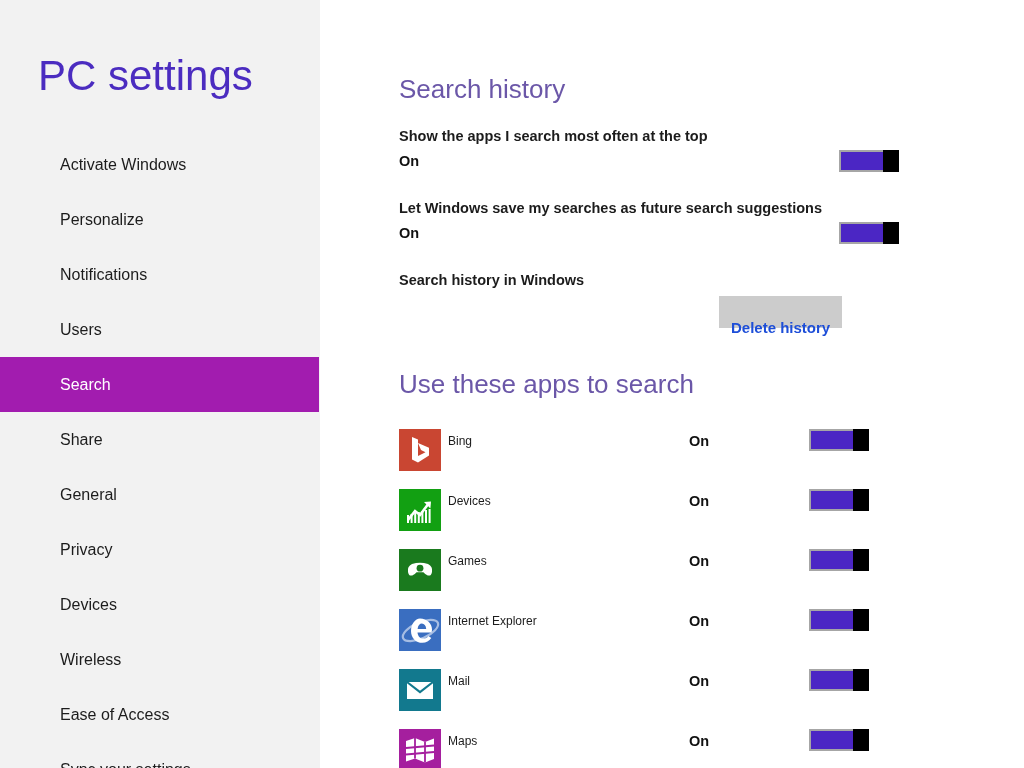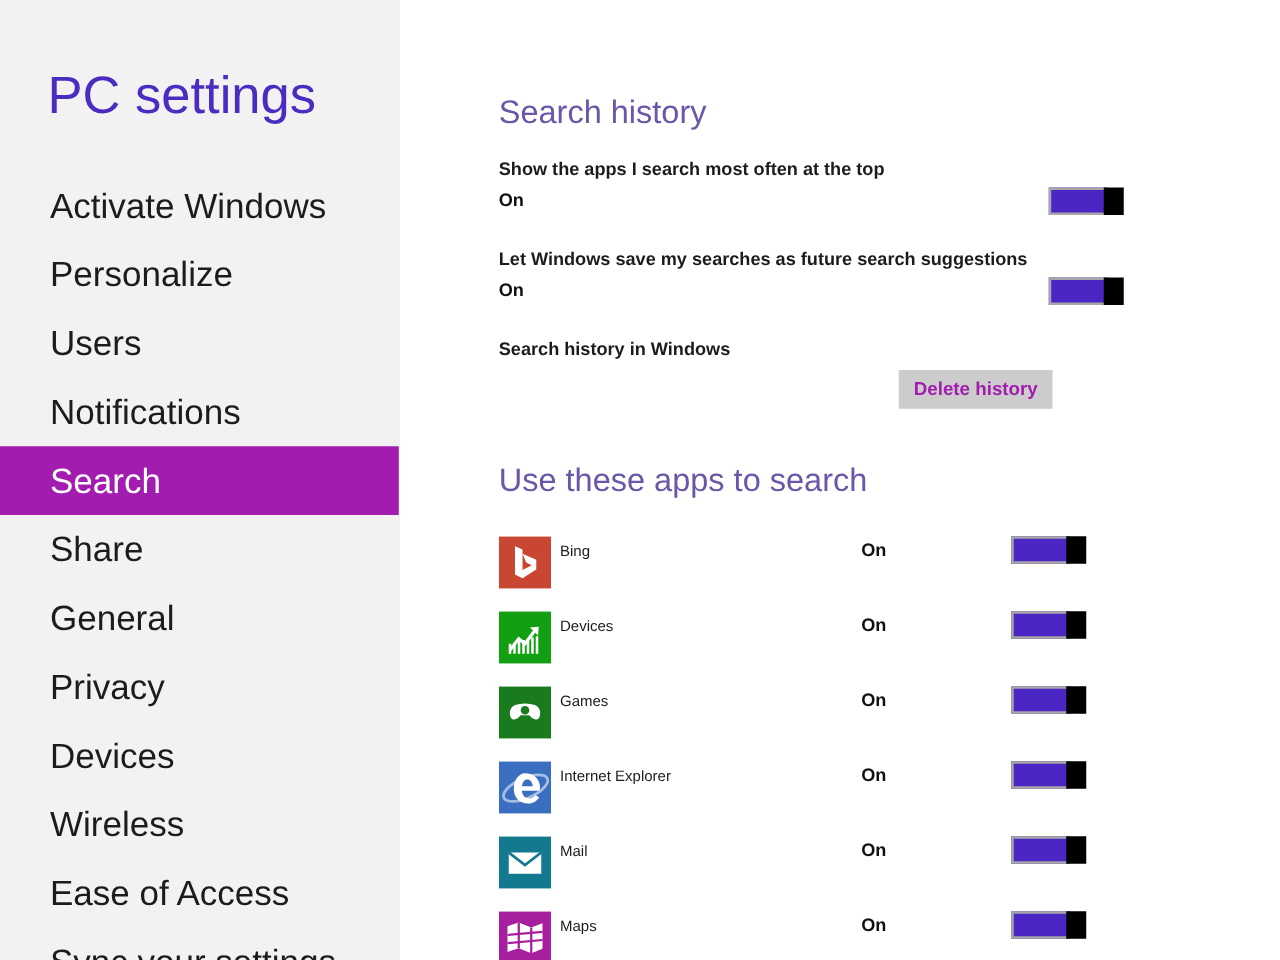--- a/index.html
+++ b/index.html
@@ -45,22 +45,22 @@
     position: absolute;
     left: 0;
     top: 137px;
     width: 320px;
   }
 
   .nav-item {
     position: relative;
     height: 55px;
     line-height: 55px;
-    padding-left: 40px;
-    font-size: 28px;
+    padding-left: 60px;
+    font-size: 16px;
     font-weight: 300;
     color: #1c1c1c;
     white-space: nowrap;
     box-sizing: border-box;
     cursor: pointer;
   }
 
   .nav-item.selected {
     background: #a21caf;
     color: #ffffff;
@@ -141,27 +141,27 @@
   #toggle-save-searches { left: 519px; top: 222px; }
 
   
   #delete-history-button {
     position: absolute;
     left: 399px;
     top: 296px;
     min-width: 112px;
     height: 31px;
     line-height: 31px;
-    padding: 0 12px;
+    padding: 16px 12px;
     background: #cccccc;
     border: none;
     font-family: "Liberation Sans", sans-serif;
     font-size: 15px;
     font-weight: bold;
-    color: #a21caf;
+    color: #1d4ed8;
     text-align: center;
     cursor: pointer;
     box-sizing: border-box;
   }
 
   
   #app-list {
     position: absolute;
     left: 0;
     top: 425px;
@@ -218,22 +218,22 @@
 </head>
 <body>
 
 <div id="app">
 
   <div id="sidebar">
     <div id="sidebar-title">PC settings</div>
     <div id="sidebar-nav">
         <div class="nav-item">Activate Windows</div>
         <div class="nav-item">Personalize</div>
+        <div class="nav-item">Notifications</div>
         <div class="nav-item">Users</div>
-        <div class="nav-item">Notifications</div>
         <div class="nav-item selected">Search</div>
         <div class="nav-item">Share</div>
         <div class="nav-item">General</div>
         <div class="nav-item">Privacy</div>
         <div class="nav-item">Devices</div>
         <div class="nav-item">Wireless</div>
         <div class="nav-item">Ease of Access</div>
         <div class="nav-item">Sync your settings</div>
       </div>
   </div>

